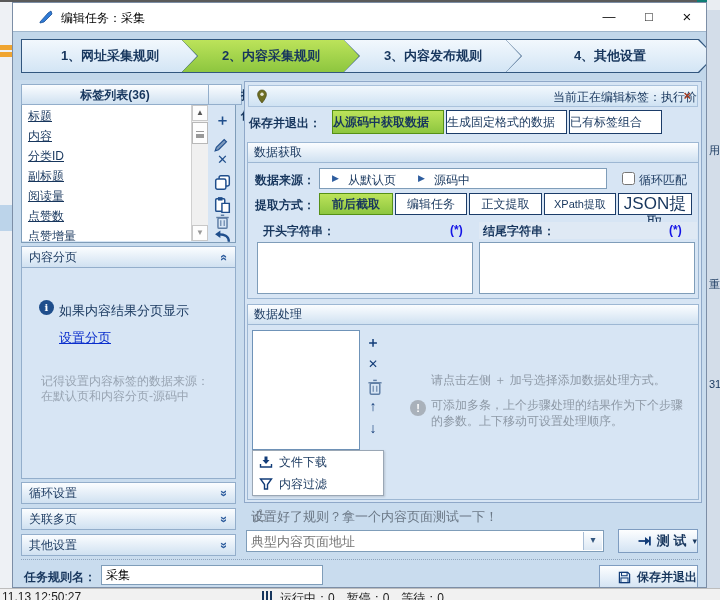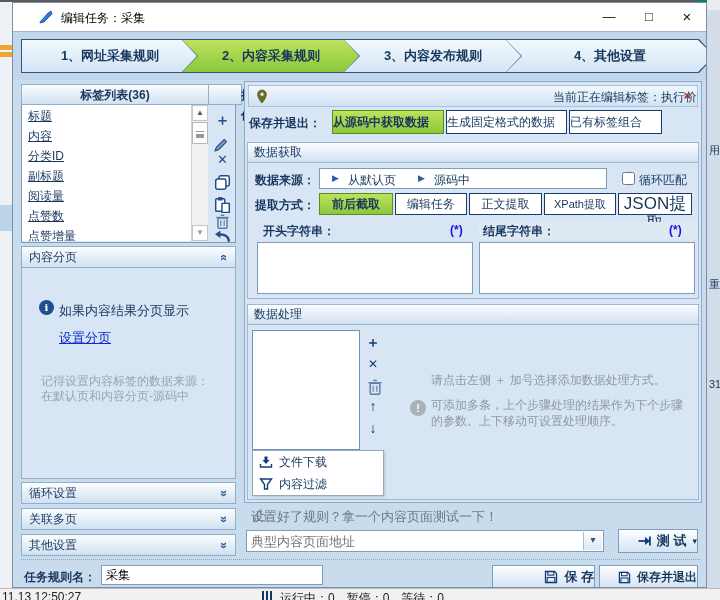--- a/index.html
+++ b/index.html
@@ -318,28 +318,20 @@
   <div class="button" style="left:605px;top:526px;width:80px">
     <svg width="13" height="12" viewBox="0 0 13 12">
       <line x1="0.5" y1="6" x2="8" y2="6" stroke="#123c78" stroke-width="1.8"></line>
       <polygon points="7,2 12,6 7,10" fill="#123c78"></polygon>
       <rect x="11" y="1.5" width="1.8" height="9" fill="#123c78"></rect>
     </svg>
     <span>测 试</span>
     <span style="font-size:9px">▾</span>
   </div>
 
-  <div class="button" style="left:479px;top:562px;width:103px">
-    <svg width="14" height="14" viewBox="0 0 14 14">
-      <path d="M1.5 1.5 h9 l2 2 v9 h-11 Z" fill="none" stroke="#123c78" stroke-width="1.3"></path>
-      <rect x="3.8" y="1.5" width="6" height="3.6" fill="none" stroke="#123c78" stroke-width="1.1"></rect>
-      <rect x="3.2" y="7.5" width="7.6" height="5" fill="none" stroke="#123c78" stroke-width="1.1"></rect>
-    </svg>
-    <span>保 存</span>
-  </div>
   <div class="button" style="left:586px;top:562px;width:99px;font-size:12px">
     <svg width="13" height="13" viewBox="0 0 14 14">
       <path d="M1.5 1.5 h9 l2 2 v9 h-11 Z" fill="none" stroke="#123c78" stroke-width="1.3"></path>
       <rect x="3.8" y="1.5" width="6" height="3.6" fill="none" stroke="#123c78" stroke-width="1.1"></rect>
       <rect x="3.2" y="7.5" width="7.6" height="5" fill="none" stroke="#123c78" stroke-width="1.1"></rect>
     </svg>
     <span>保存并退出</span>
   </div>
 
   <div class="abs" id="grip"></div>

